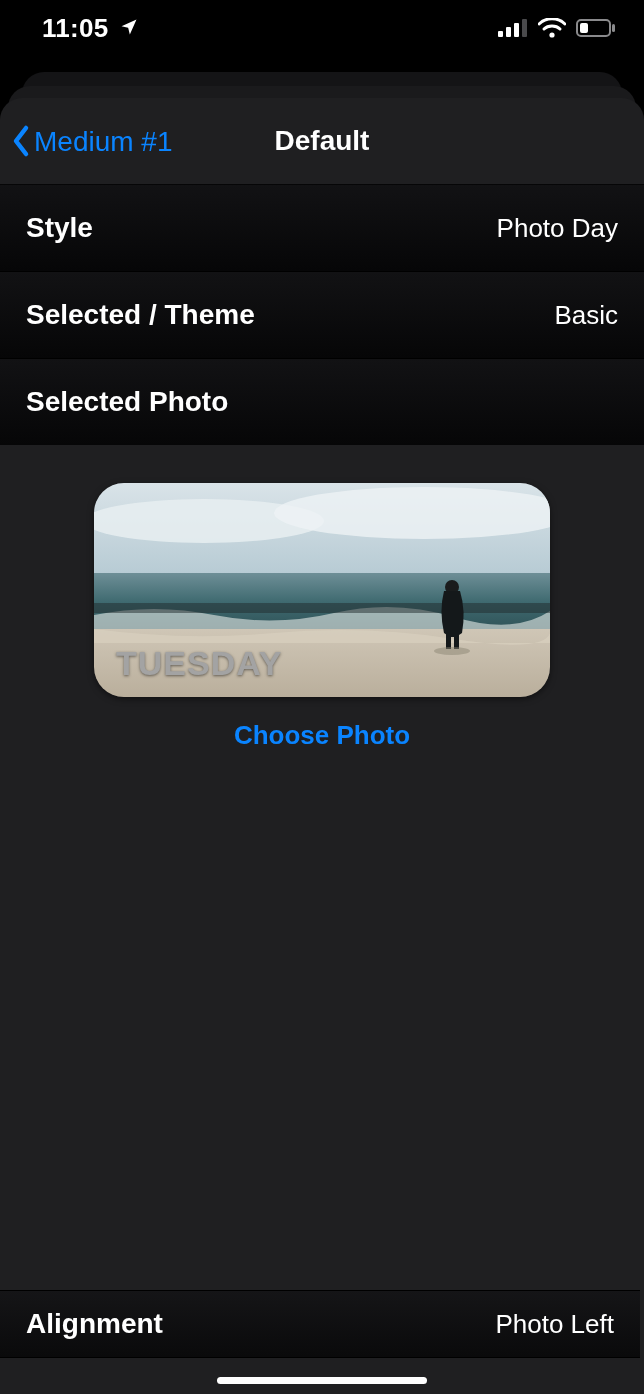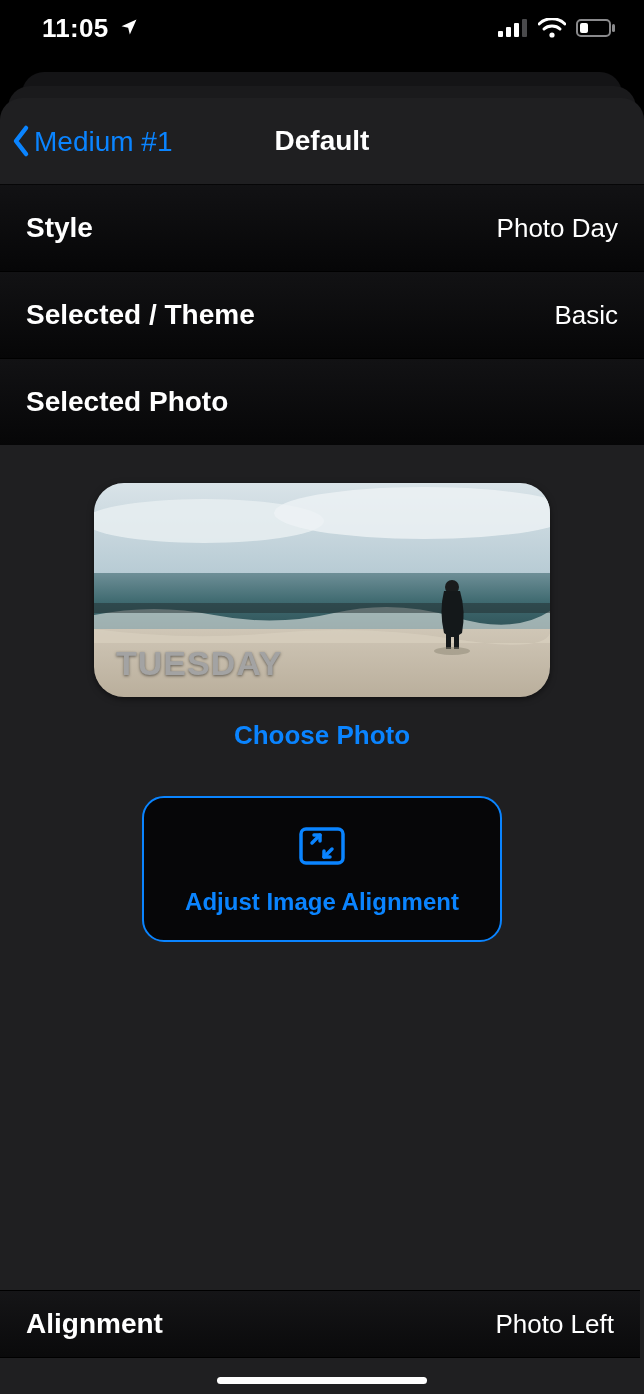--- a/index.html
+++ b/index.html
@@ -274,34 +274,20 @@
             <rect x="4" y="52" width="5" height="16" fill="#14181a"></rect>
             <rect x="12" y="52" width="5" height="16" fill="#14181a"></rect>
             <ellipse cx="10" cy="70" rx="18" ry="4" fill="#8c8574" opacity="0.5"></ellipse>
           </g>
         </svg>
         <div class="widget-day">TUESDAY</div>
       </div>
 
       <button class="choose-link">Choose Photo</button>
 
-      <div class="adjust-box">
-        <span>
-          <svg width="48" height="40" viewBox="0 0 48 40">
-            <rect x="3" y="3" width="42" height="34" rx="5" stroke="#0a84ff" stroke-width="3.5" fill="none"></rect>
-
-            <path d="M14 17 L22 9" stroke="#0a84ff" stroke-width="3.5" stroke-linecap="round"></path>
-            <path d="M22 15 L22 9 L16 9" stroke="#0a84ff" stroke-width="3.5" fill="none" stroke-linecap="round" stroke-linejoin="round"></path>
-
-            <path d="M34 23 L26 31" stroke="#0a84ff" stroke-width="3.5" stroke-linecap="round"></path>
-            <path d="M26 25 L26 31 L32 31" stroke="#0a84ff" stroke-width="3.5" fill="none" stroke-linecap="round" stroke-linejoin="round"></path>
-          </svg>
-        </span>
-        <span class="adjust-label">Adjust Image Alignment</span>
-      </div>
     </div>
 
     <div class="bottom-row">
       <span class="label">Alignment</span>
       <span class="value">Photo Left</span>
     </div>
 
     <div class="home-indicator"></div>
   </div>
 </div>

